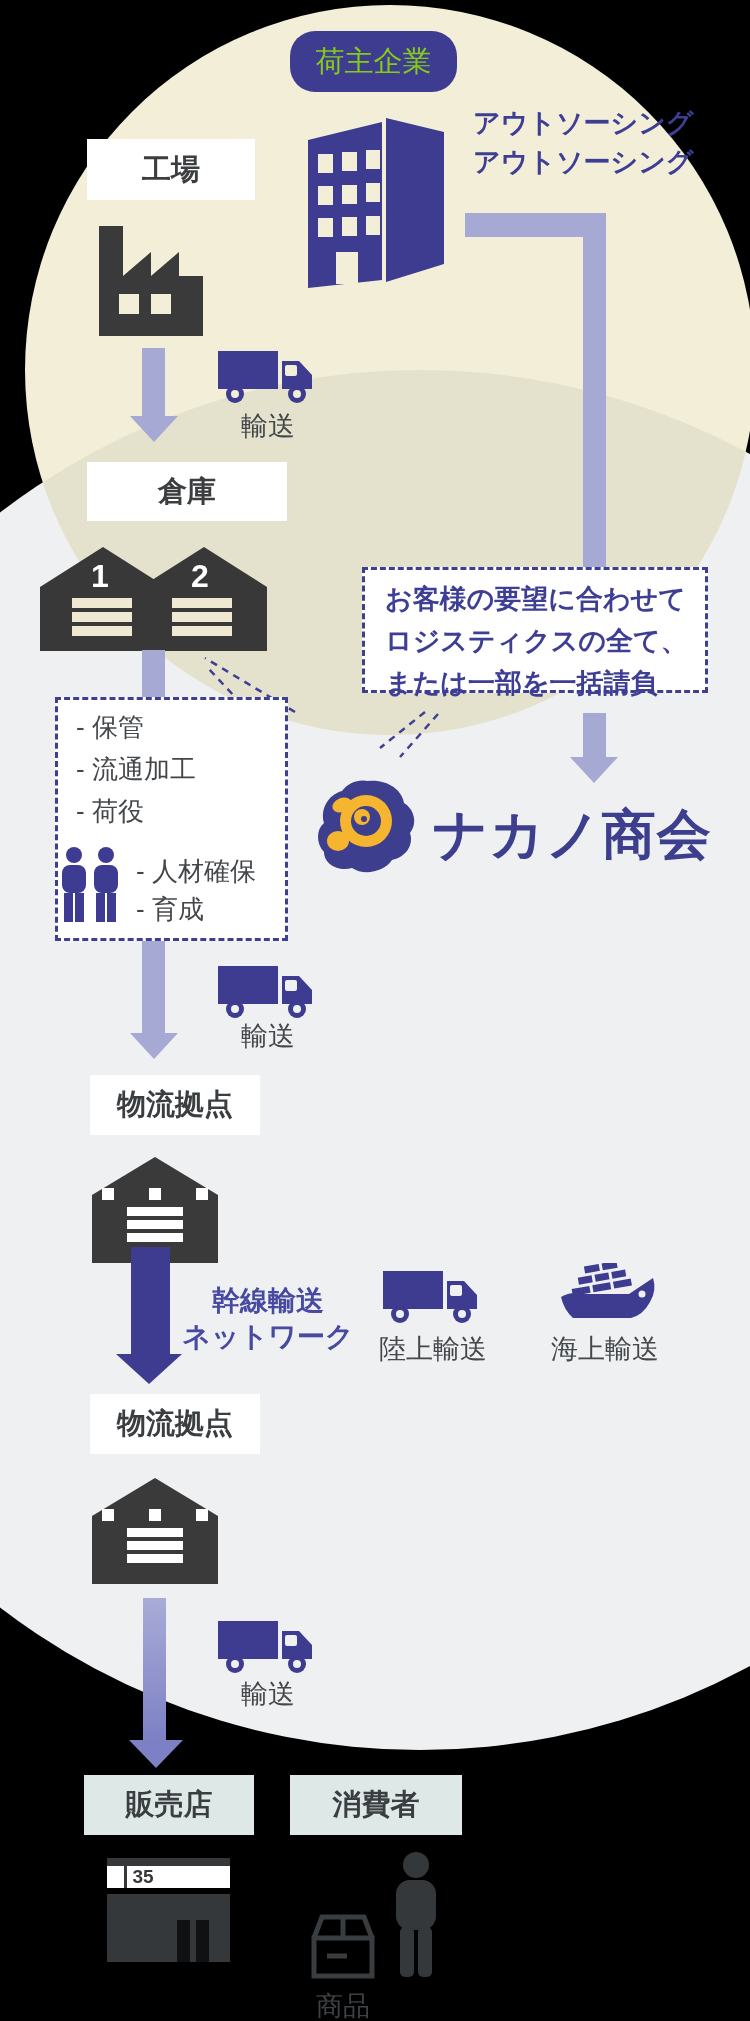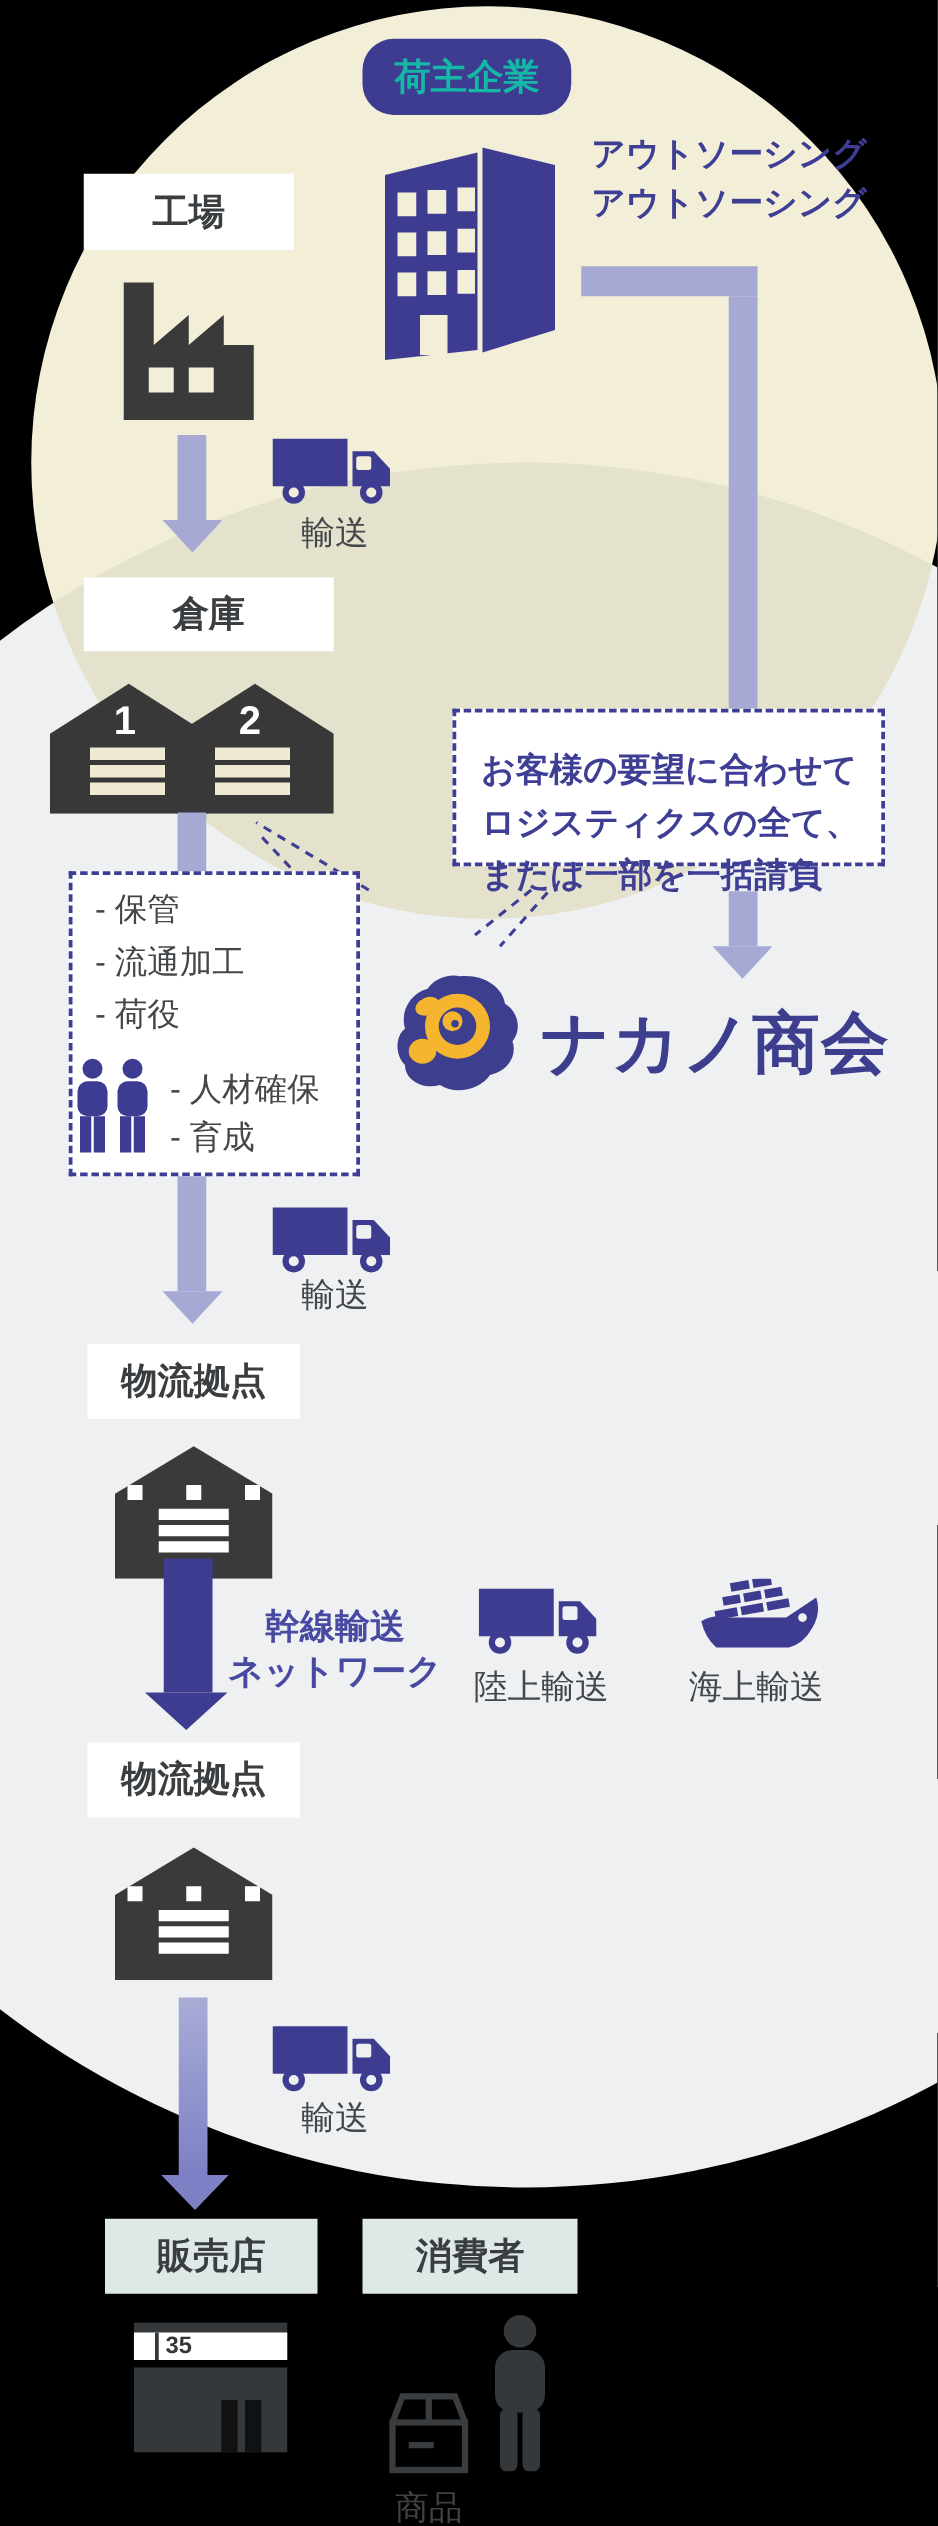--- a/index.html
+++ b/index.html
@@ -1,24 +1,24 @@
 <!DOCTYPE html>
 <html><head>
 <meta charset="utf-8">
 <style>
   html,body{margin:0;padding:0;background:#000;}
   .canvas{position:relative;width:750px;height:2021px;background:#000;overflow:hidden;
           font-family:"Liberation Sans","DejaVu Sans",sans-serif;}
   .abs{position:absolute;}
   .circle{border-radius:50%;}
   .label-box{background:#fff;color:#3b3e40;font-weight:bold;font-size:29px;
-             display:flex;align-items:center;justify-content:center;}
+             display:flex;align-items:center;justify-content:center;margin-left:20px;}
   .tint-box{background:#dde8e7;color:#3b3e40;font-weight:bold;font-size:29px;
             display:flex;align-items:center;justify-content:center;}
-  .badge{background:#3e3c90;color:#14b8a6;font-weight:bold;font-size:29px;
+  .badge{background:#3e3c90;color:#84cc16;font-weight:normal;font-size:29px;
          display:flex;align-items:center;justify-content:center;border-radius:25px;}
   .navy-note{color:#3d3e94;font-weight:bold;font-size:27px;line-height:39px;}
   .transport-label{color:#45484b;font-size:27px;font-weight:500;text-align:center;}
   .shaft{background:#a6a9d3;}
   .head{width:0;height:0;}
   .bubble{background:#fff;border:3px dashed #3d3e94;box-sizing:border-box;}
   .bubble-text{color:#3d3e94;font-weight:bold;font-size:27px;line-height:42px;}
   .svc-item{position:absolute;color:#44474a;font-size:26px;font-weight:500;white-space:nowrap;}
   .logo-text{color:#3d3e8e;font-weight:800;font-size:54px;letter-spacing:1px;white-space:nowrap;}
   .wh-num{color:#fff;font-weight:bold;font-size:32px;text-align:center;}
@@ -104,21 +104,21 @@
       <rect x="32" y="71" width="60" height="10" fill="#efe9d2"></rect>
       <rect x="32" y="85" width="60" height="10" fill="#efe9d2"></rect>
       <rect x="132" y="57" width="60" height="10" fill="#efe9d2"></rect>
       <rect x="132" y="71" width="60" height="10" fill="#efe9d2"></rect>
       <rect x="132" y="85" width="60" height="10" fill="#efe9d2"></rect>
     </svg>
   </div>
   <div class="abs wh-num" style="left:78px;top:558px;width:44px;">1</div>
   <div class="abs wh-num" style="left:178px;top:558px;width:44px;">2</div>
 
-  <div class="abs bubble" style="left:362px;top:567px;width:346px;height:126px;padding:25px 0 0 20px;">
+  <div class="abs bubble" style="left:362px;top:567px;width:346px;height:126px;padding:8px 0 0 20px;">
     <div class="bubble-text">お客様の要望に合わせて</div>
     <div class="bubble-text">ロジスティクスの全て、</div>
     <div class="bubble-text">または一部を一括請負</div>
   </div>
 
   <div class="abs" style="left:195px;top:650px;">
     <svg width="110" height="70" viewBox="0 0 110 70">
       <line x1="100" y1="62" x2="10" y2="8" stroke="#3d3e94" stroke-width="2.5" stroke-dasharray="7,6"></line>
       <line x1="55" y1="63" x2="13" y2="18" stroke="#3d3e94" stroke-width="2.5" stroke-dasharray="7,6"></line>
     </svg>

